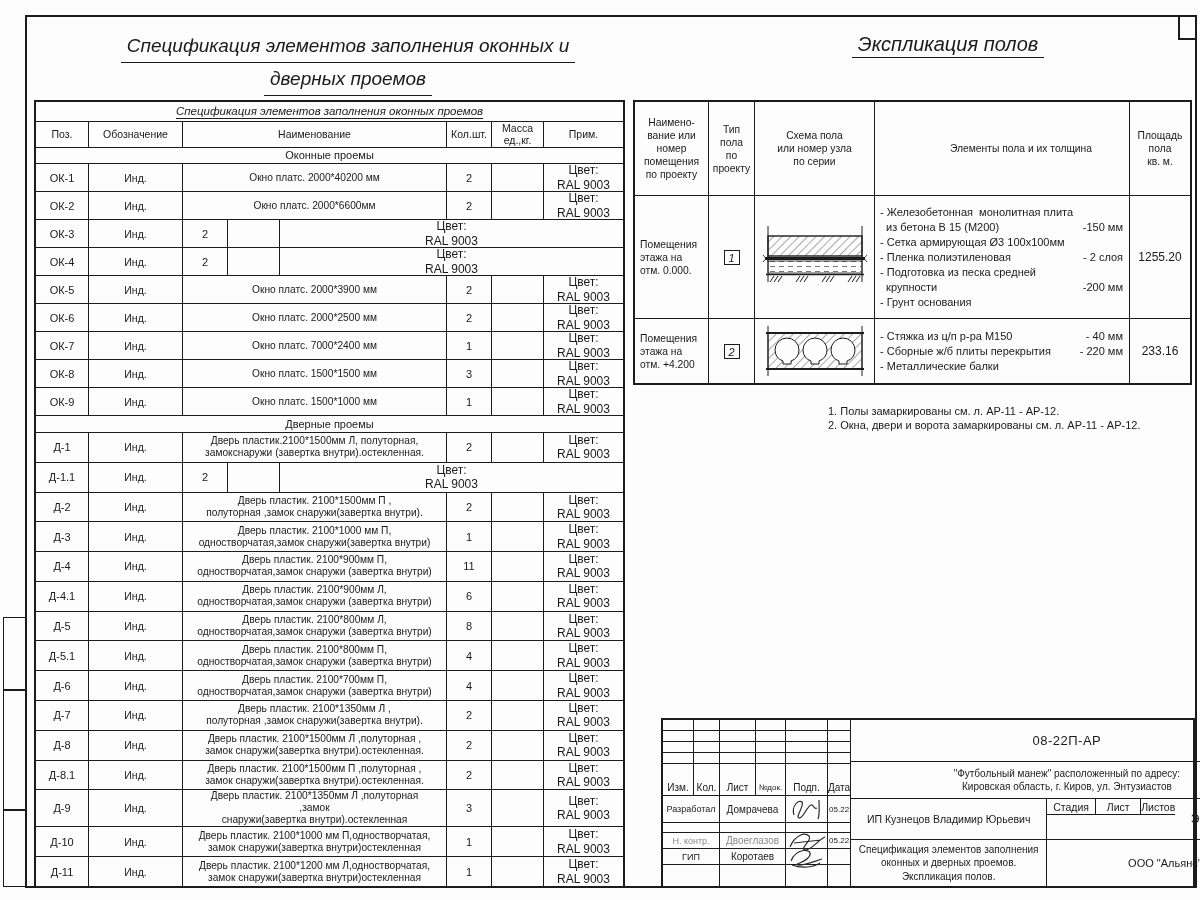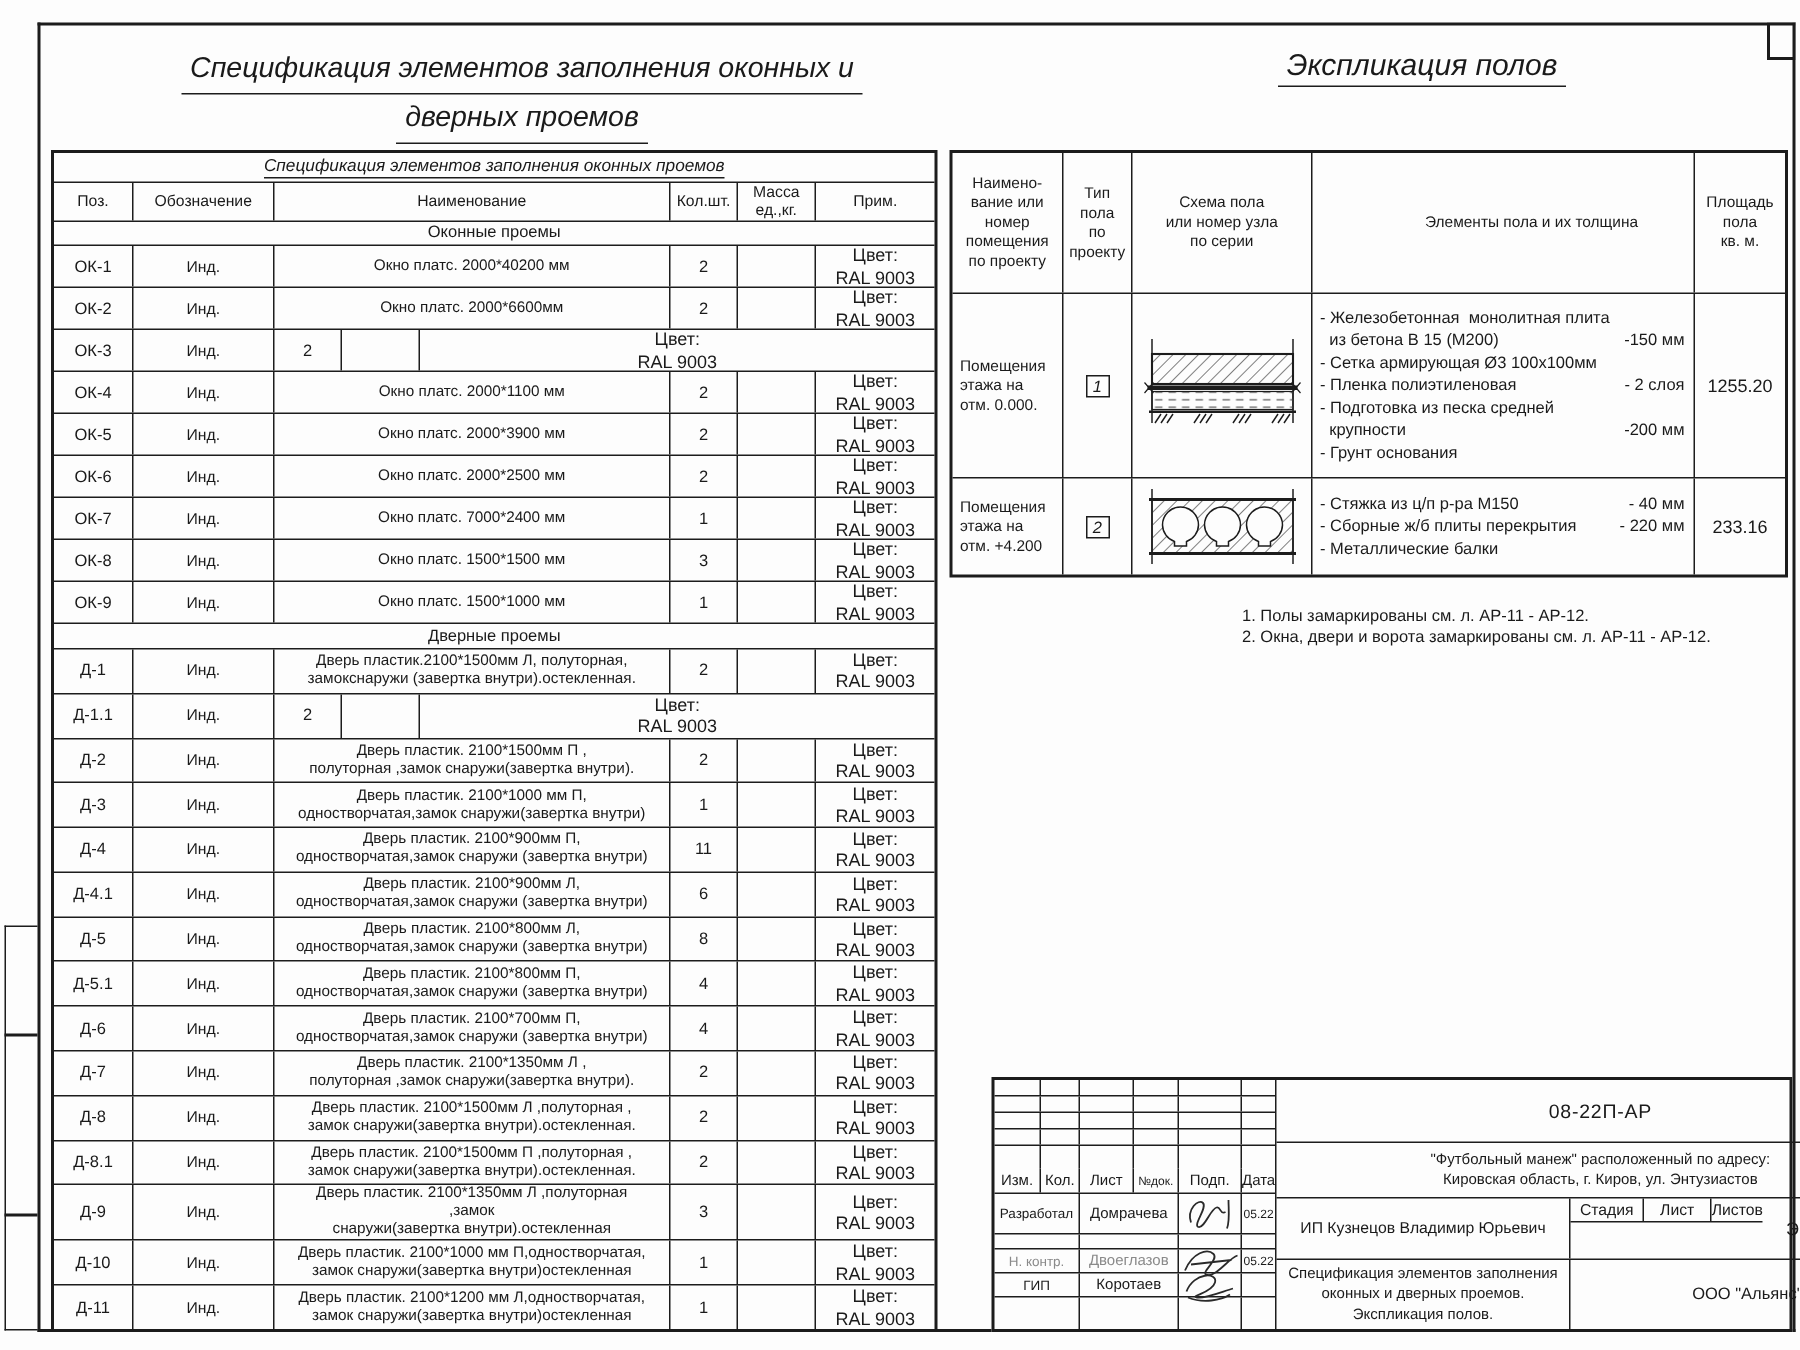--- a/index.html
+++ b/index.html
@@ -154,21 +154,20 @@
       <div class="sp-cell c0 sp-pos">ОК-3</div>
       <div class="sp-cell c1 sp-mark">Инд.</div>
       <div class="sp-cell c3 sp-qty">2</div>
       <div class="sp-cell c4"></div>
       <div class="sp-cell c5 sp-note pre">Цвет:
 RAL 9003</div>
     </div>
     <div class="sp-row sp-win">
       <div class="sp-cell c0 sp-pos">ОК-4</div>
       <div class="sp-cell c1 sp-mark">Инд.</div>
-      <div class="sp-cell c2 sp-name pre">Окно платс. 2000*1100 мм</div>
       <div class="sp-cell c3 sp-qty">2</div>
       <div class="sp-cell c4"></div>
       <div class="sp-cell c5 sp-note pre">Цвет:
 RAL 9003</div>
     </div>
     <div class="sp-row sp-win">
       <div class="sp-cell c0 sp-pos">ОК-5</div>
       <div class="sp-cell c1 sp-mark">Инд.</div>
       <div class="sp-cell c2 sp-name pre">Окно платс. 2000*3900 мм</div>
       <div class="sp-cell c3 sp-qty">2</div>

